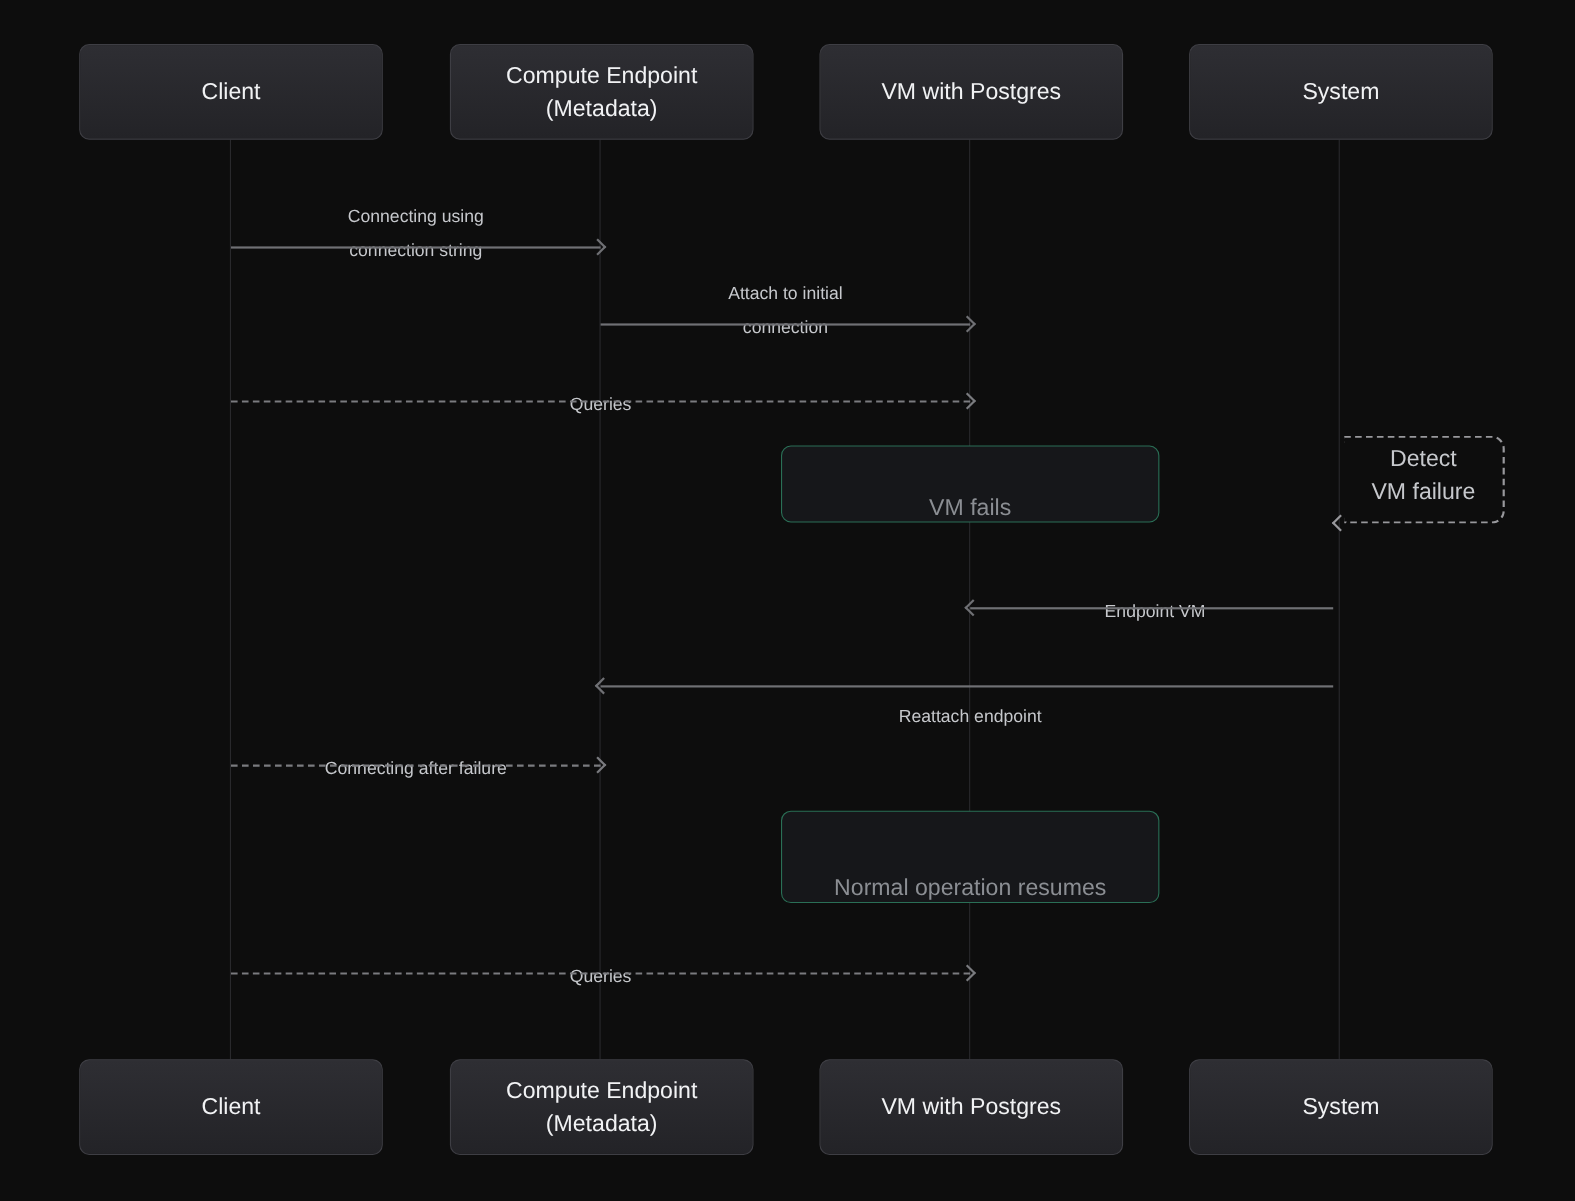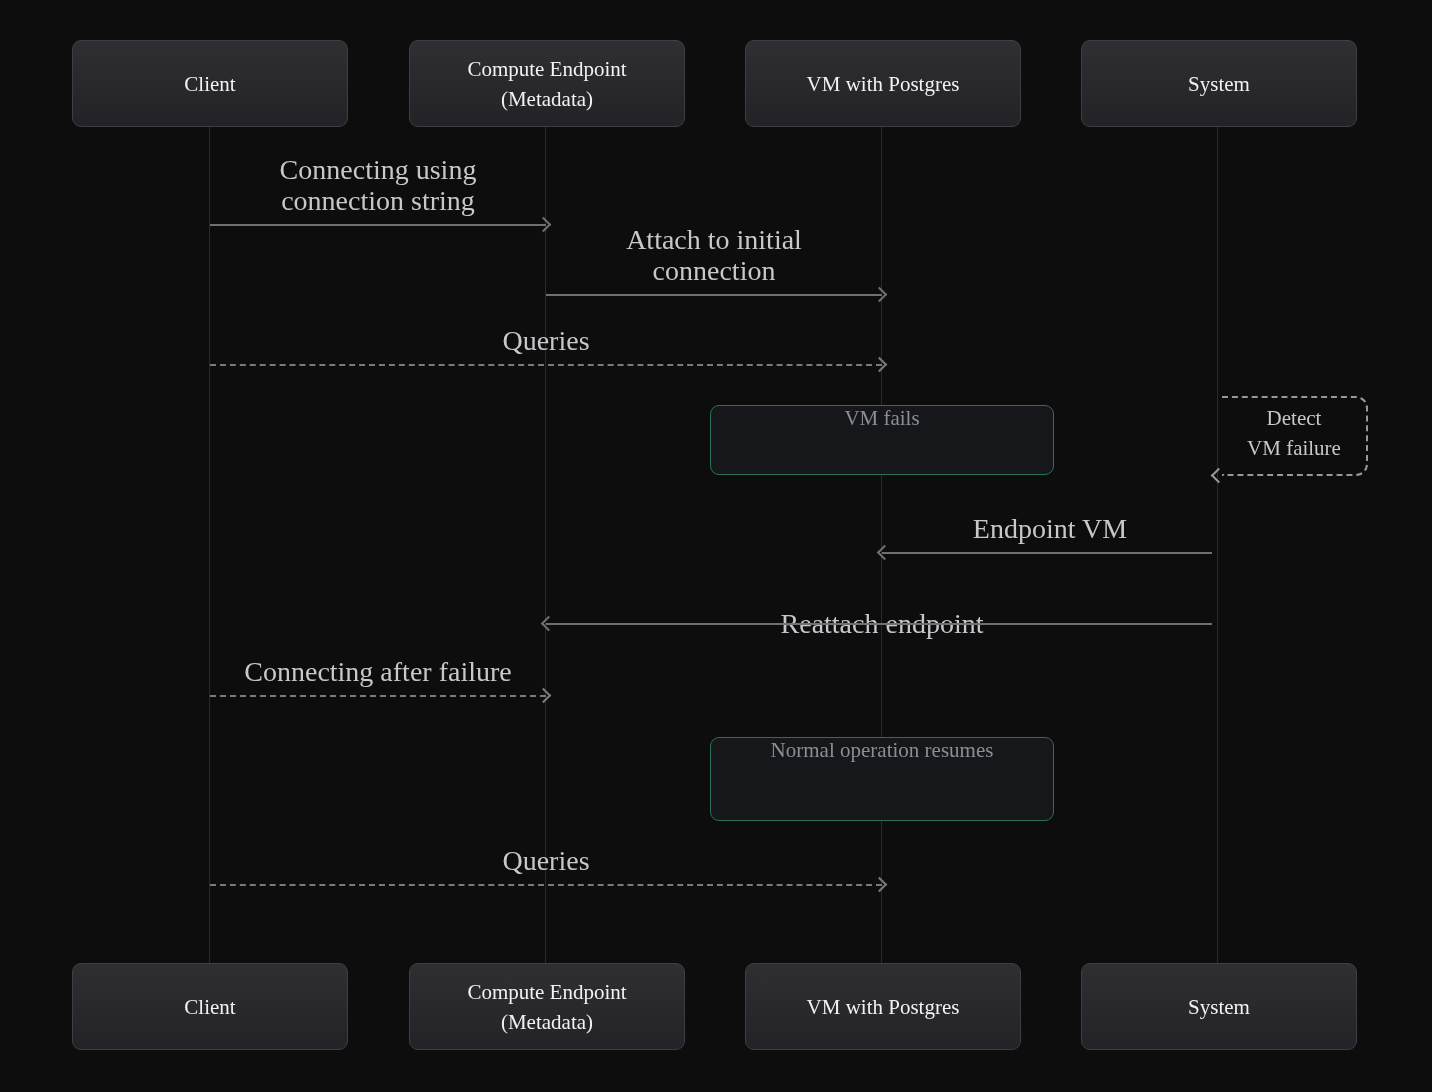--- a/index.html
+++ b/index.html
@@ -13,21 +13,21 @@
     --note-border:#2a6f56;
     --note-bg:#16171a;
     --note-text:#8b8e93;
     --loop-dash:#98989c;
   }
   html,body{margin:0;padding:0;background:var(--bg);}
   #stage{
     position:relative;
     width:1432px;height:1092px;
     background:var(--bg);
-    font-family:Liberation Serif, serif;
+    font-family:Liberation Sans, sans-serif;
     overflow:hidden;
   }
   .lifeline{
     position:absolute;top:127px;height:836px;width:1px;
     background:var(--lifeline);
   }
   .actor{
     position:absolute;width:276px;height:87px;
     background:linear-gradient(180deg,#2e2e33 0%,#232327 100%);
     border:1px solid var(--actor-border);
@@ -35,22 +35,22 @@
     display:flex;align-items:center;justify-content:center;
     box-sizing:border-box;
   }
   .actor-label{
     color:var(--actor-text);font-size:21px;line-height:30px;
     text-align:center;white-space:pre-line;
   }
   .msg-label{
     position:absolute;transform:translate(-50%,-100%);
     padding-bottom:8px;
-    color:var(--msg-text);font-size:28px;line-height:31px;
-    text-align:center;white-space:pre-line;
+    color:var(--msg-text);font-size:16px;line-height:31px;
+    text-align:center;white-space:pre-line;margin-top:28px;
   }
   .arrow{
     position:absolute;height:0;
     border-top:2px solid var(--arrow);
   }
   .arrow.dashed{border-top:2px dashed var(--dash-arrow);}
   .chev{position:absolute;width:11px;height:11px;box-sizing:border-box;}
   .chev.right{
     border-top:2px solid var(--arrow);border-right:2px solid var(--arrow);
     transform:rotate(45deg);right:-3px;top:-7px;
@@ -58,21 +58,21 @@
   .chev.left{
     border-bottom:2px solid var(--arrow);border-left:2px solid var(--arrow);
     transform:rotate(45deg);left:-3px;top:-7px;
   }
   .arrow.dashed .chev.right{border-color:var(--dash-arrow);}
   .note{
     position:absolute;width:344px;
     background:var(--note-bg);
     border:1.5px solid var(--note-border);
     border-radius:9px;
-    display:flex;align-items:flex-start;justify-content:center;
+    display:flex;align-items:flex-end;justify-content:center;
     box-sizing:border-box;
     color:var(--note-text);font-size:21px;text-align:center;
   }
   .self-loop{
     position:absolute;left:1222px;top:396px;width:146px;height:80px;
     border:2px dashed var(--loop-dash);
     border-left:none;
     border-radius:0 12px 12px 0;
     box-sizing:border-box;
     display:flex;align-items:center;justify-content:center;

